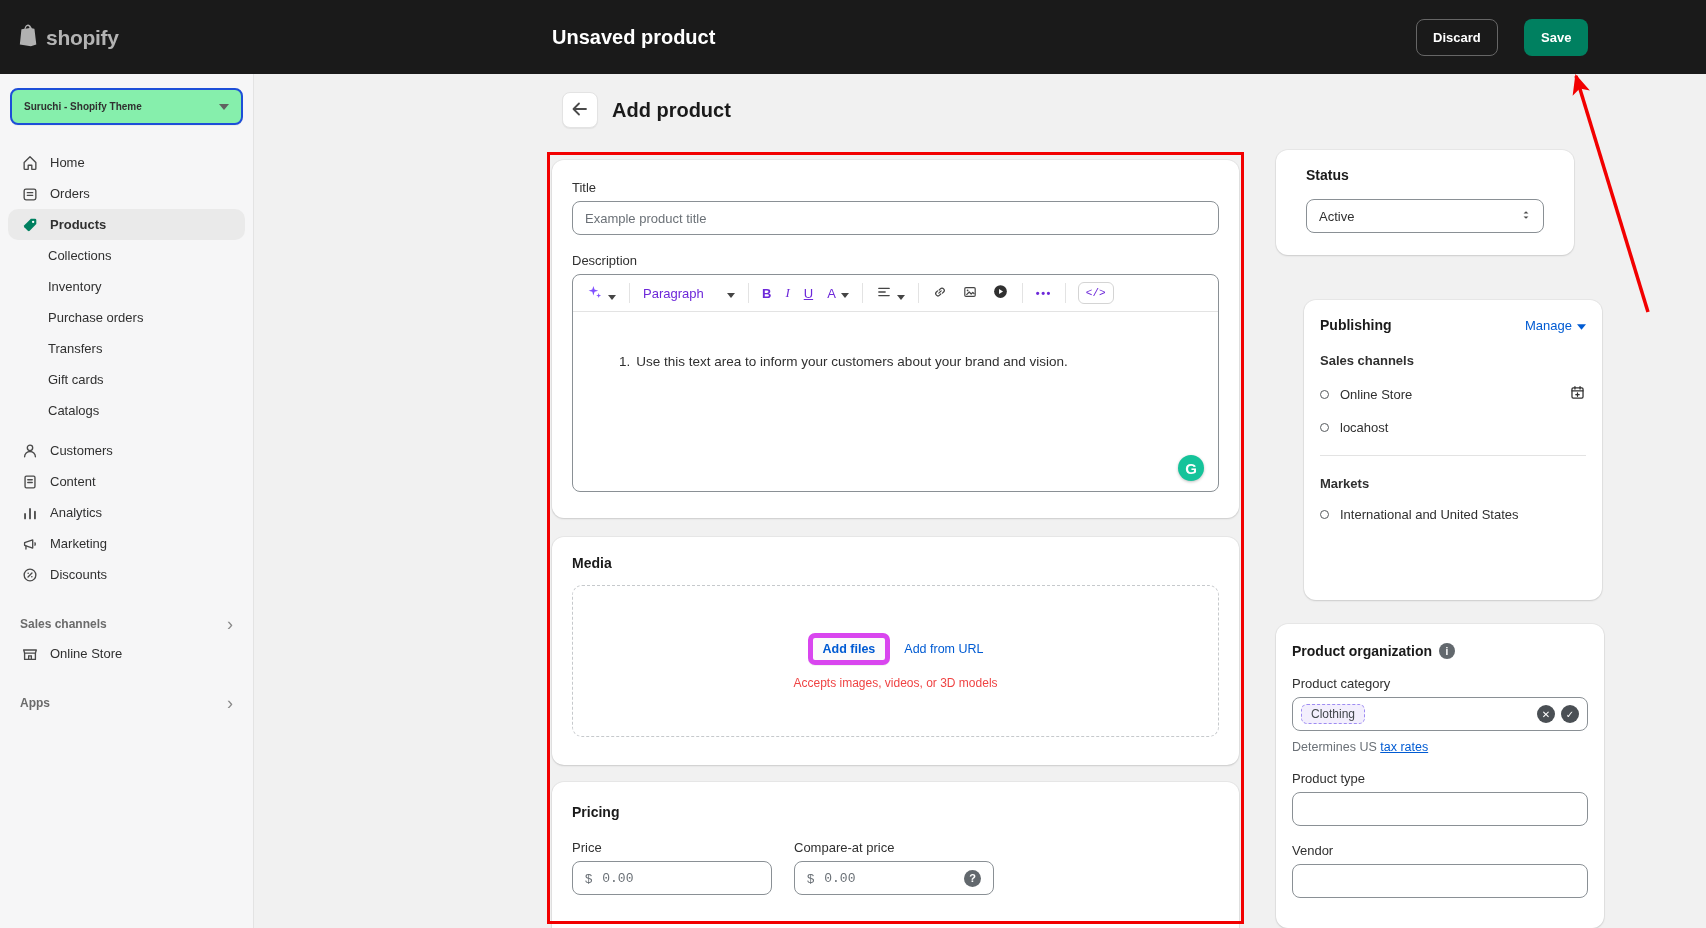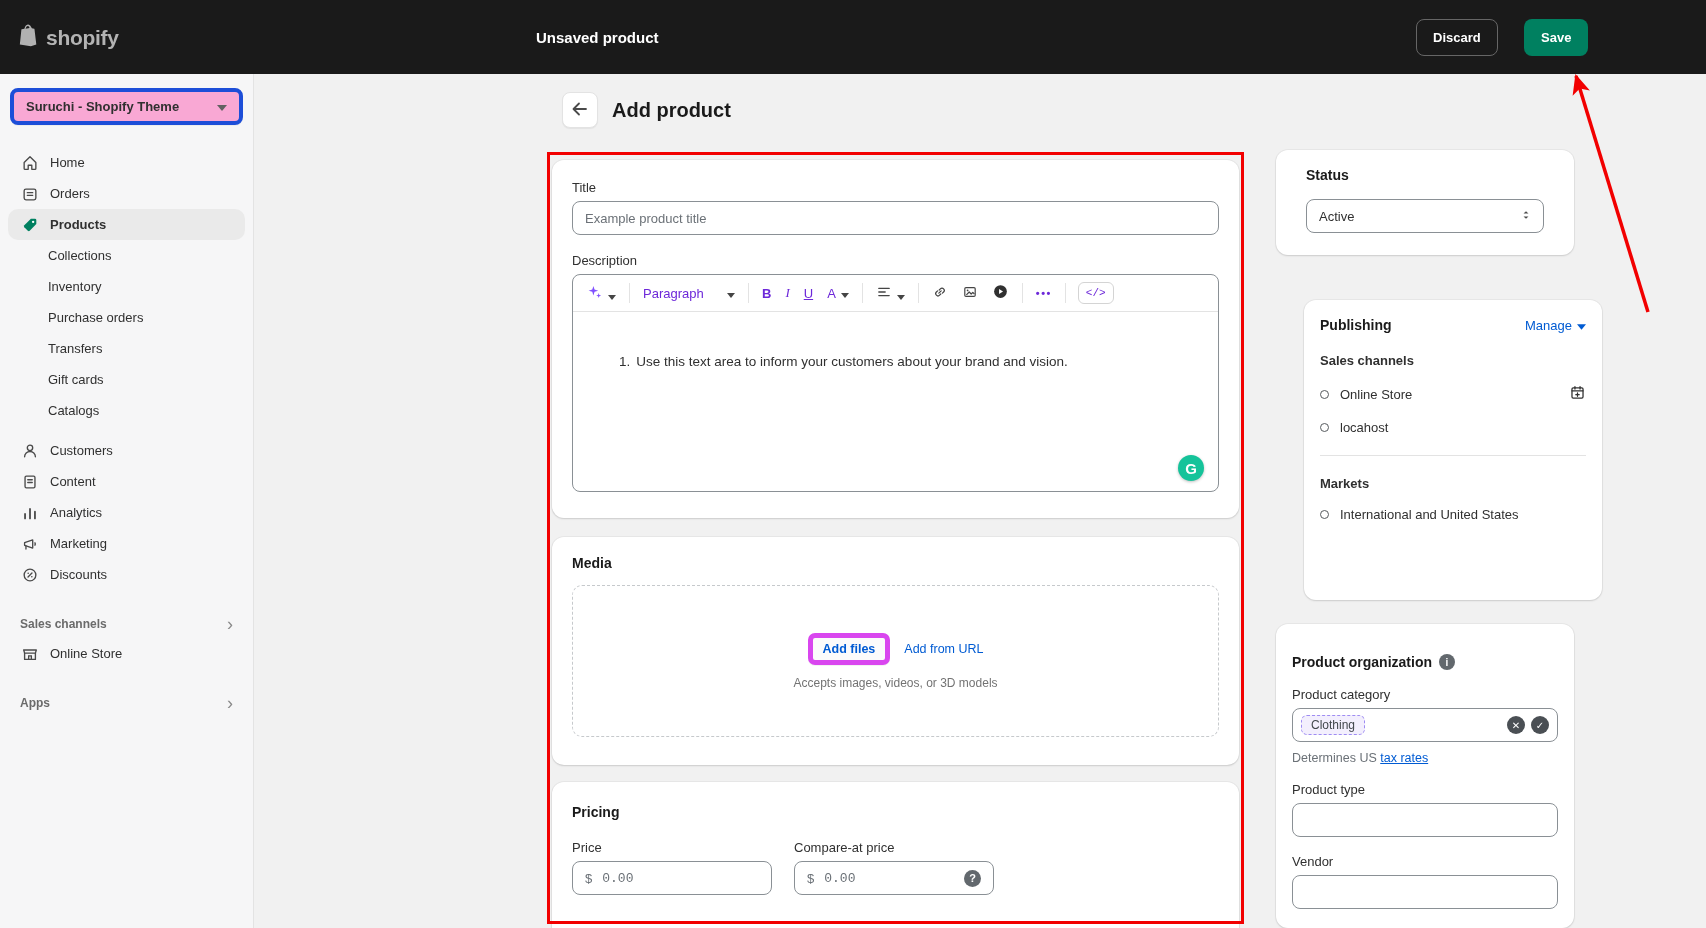--- a/index.html
+++ b/index.html
@@ -7,30 +7,30 @@
   body {
     position:relative; width:1706px; height:928px; overflow:hidden;
     background:#f1f1f1; color:#303030;
     font-family:"Liberation Sans","DejaVu Sans",sans-serif;
   }
 
   
   .topbar { position:absolute; left:0; top:0; right:0; height:74px; background:#1a1a1a; z-index:20; }
   .brand { position:absolute; left:16px; top:50%; transform:translateY(-50%); display:flex; align-items:center; gap:7px; cursor:pointer; }
   .wordmark { font-size:21px; font-weight:700; color:#b3b3b3; letter-spacing:-0.3px; }
-  .topbar-title { position:absolute; left:536px; top:50%; transform:translateY(-50%); color:#ffffff; font-size:15px; font-weight:700;text-align:right; }
+  .topbar-title { position:absolute; left:552px; top:50%; transform:translateY(-50%); color:#ffffff; font-size:20px; font-weight:700;text-align:right; }
   .btn-discard { position:absolute; left:1416px; top:19px; height:37px; padding:0 16px; background:#1a1a1a;
     border:1px solid #666; border-radius:8px; color:#fff; font-size:13px; font-weight:600; cursor:pointer; font-family:inherit; }
   .btn-save { position:absolute; left:1524px; top:19px; height:37px; padding:0 17px; background:#008060;
     border:none; border-radius:8px; color:#fff; font-size:13px; font-weight:600; cursor:pointer; font-family:inherit; }
 
   
   .sidebar { position:absolute; left:0; top:74px; bottom:0; width:254px; background:#f6f6f7; border-right:1px solid #e3e3e3; z-index:10; }
   .store-selector { margin:14px 10px 0; height:37px; display:flex; align-items:center; justify-content:space-between;
-    padding:0 12px; background:#f9a8d4; border:4px solid #1d4ed8; border-radius:8px; font-size:13px; font-weight:600;
+    padding:0 12px; background:#86efac; border:2px solid #1d4ed8; border-radius:8px; font-size:10px; font-weight:600;
     color:#303030; cursor:pointer; box-shadow:0 1px 0 rgba(0,0,0,.04); }
   .nav { margin-top:22px; }
   .nav-item { display:flex; align-items:center; gap:10px; height:31px; margin:0 8px; padding:0 12px; border-radius:10px;
     font-size:13px; font-weight:500; color:#303030; cursor:pointer; }
   .nav-item.active { background:#eaeaea; font-weight:700; }
   .nav-icon { width:20px; height:20px; display:flex; align-items:center; justify-content:center; flex-shrink:0; }
   .nav-sub { padding-left:40px; height:31px; }
   .nav-gap { height:9px; }
   .nav-section { display:flex; align-items:center; justify-content:space-between; margin:20px 8px 0; padding:0 12px;
     height:28px; font-size:12px; font-weight:600; color:#6b6b6b; cursor:pointer; }
@@ -72,21 +72,21 @@
     color:#fff; font-weight:700; font-size:15px; display:flex; align-items:center; justify-content:center;
     box-shadow:0 1px 3px rgba(0,0,0,.25); cursor:pointer; }
 
   .card-media { left:552px; top:537px; width:687px; height:228px; padding:18px 20px; }
   .dropzone { margin-top:14px; height:152px; border:1px dashed #c6c9cc; border-radius:10px; display:flex; flex-direction:column;
     align-items:center; justify-content:center; gap:11px; cursor:pointer; }
   .dz-row { display:flex; align-items:center; gap:14px; }
   .add-files-btn { background:#fbfbfb; border:5px solid #d946ef; border-radius:7px; padding:4px 10px; font-size:12.5px;
     font-weight:600; color:#005bd3; cursor:pointer; font-family:inherit; box-shadow:0 1px 0 rgba(0,0,0,.05); }
   .add-url-link { font-size:12.5px; color:#005bd3; cursor:pointer; text-decoration:none; }
-  .dz-hint { font-size:12px; color:#737373; }
+  .dz-hint { font-size:12px; color:#ef4444; }
 
   .card-pricing { left:552px; top:782px; width:687px; height:200px; padding:22px 20px; }
   .price-grid { display:flex; gap:22px; margin-top:20px; }
   .price-col { width:200px; }
   .input-affix { display:flex; align-items:center; height:34px; border:1px solid #8a9095; border-radius:8px;
     padding:0 12px; gap:8px; width:200px; background:#fff; }
   .input-affix input { border:none; outline:none; flex:1; min-width:0; font-size:13px; font-family:Liberation Mono, monospace; color:#303030; }
   .input-affix input::placeholder { color:#6b7177; }
   .prefix { color:#6b7177; font-size:13px; }
   .help-icon { width:17px; height:17px; border-radius:50%; background:#62686d; color:#fff; font-size:11px; font-weight:700;
@@ -99,21 +99,21 @@
 
   .card-publishing { left:1304px; top:300px; width:298px; height:300px; padding:17px 16px; }
   .card-h-row { display:flex; align-items:center; justify-content:space-between; }
   .manage-link { color:#005bd3; font-size:13px; display:flex; align-items:center; gap:5px; cursor:pointer; }
   .sub-h { font-size:13px; font-weight:700; margin-top:20px; }
   .channel-row { display:flex; align-items:center; gap:11px; margin-top:16px; font-size:13px; }
   .radio-dot { width:9px; height:9px; border:1.5px solid #575b5f; border-radius:50%; flex-shrink:0; }
   .row-spacer { flex:1; }
   .divider { height:1px; background:#e3e3e3; margin-top:20px; }
 
-  .card-org { left:1276px; top:624px; width:298px; height:304px; padding:30px 16px; overflow:hidden; }
+  .card-org { left:1276px; top:624px; width:328px; height:304px; padding:19px 16px; overflow:hidden; }
   .info-icon { width:16px; height:16px; border-radius:50%; background:#62686d; color:#fff; font-size:10px; font-weight:700;
     display:inline-flex; align-items:center; justify-content:center; margin-left:7px; cursor:pointer; }
   .org-label { display:block; font-size:13px; margin-top:17px; }
   .category-input { margin-top:6px; height:34px; border:1px solid #8a9095; border-radius:8px; display:flex; align-items:center;
     padding:0 8px; gap:6px; background:#fff; }
   .cat-tag { border:1.5px dashed #9e8cf2; background:#f3effd; color:#42474c; font-size:12px; padding:2px 9px; border-radius:6px; cursor:pointer; }
   .circle-btn { width:18px; height:18px; border-radius:50%; background:#4a4f54; color:#fff; font-size:10px; display:flex;
     align-items:center; justify-content:center; cursor:pointer; flex-shrink:0; }
   .circle-btn.first { margin-left:auto; }
   .tax-note { font-size:12.5px; color:#6b7177; margin-top:9px; }

